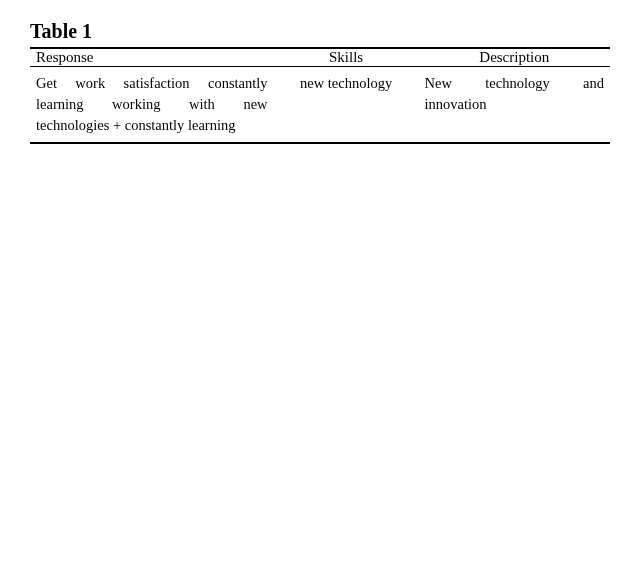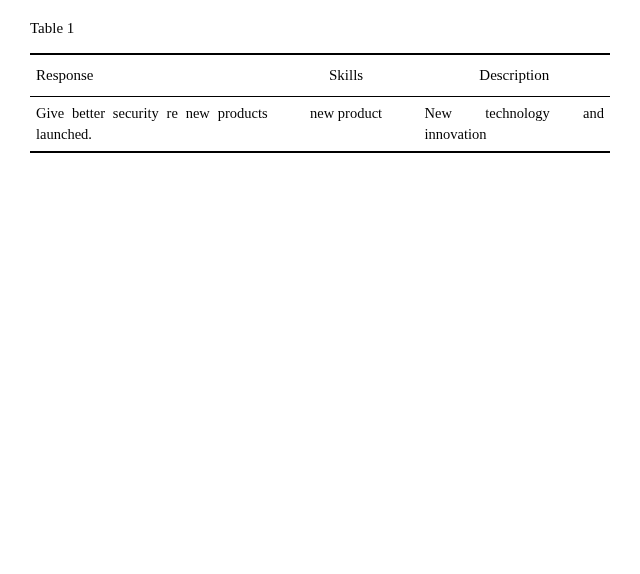--- a/index.html
+++ b/index.html
@@ -12,37 +12,37 @@
       background: #ffffff;
       font-family: "Computer Modern", "Latin Modern", Georgia, "Times New Roman", serif;
       font-size: 15px;
       padding: 20px 30px;
       color: #000000;
       width: 640px;
       min-height: 574px;
     }
 
     .table-title {
-      font-size: 15px;
-      margin-bottom: 16px;
-      font-weight: normal;
+      font-size: 20px;
+      margin-bottom: 4px;
+      font-weight: bold;
     }
 
     table {
       width: 100%;
       border-collapse: collapse;
       border-top: 2px solid #000;
     }
 
     thead tr {
       border-bottom: 1px solid #000;
     }
 
     thead th {
-      padding: 12px 6px;
+      padding: 0 6px;
       font-weight: normal;
       text-align: left;
       font-size: 15px;
     }
 
     thead th:nth-child(2) {
       text-align: center;
     }
 
     thead th:nth-child(3) {
@@ -87,19 +87,21 @@
 
 <table>
   <thead>
     <tr>
       <th>Response</th>
       <th>Skills</th>
       <th>Description</th>
     </tr>
   </thead>
   <tbody id="table-body">
-      <tr>
-        <td>Give better security re new products launched.</td>
-        <td>new product</td>
+  <tr>
+        <td>Get work satisfaction
+constantly learning
+working with new technologies + constantly learning</td>
+        <td>new technology</td>
         <td>New technology and innovation</td>
       </tr>
     </tbody>
 </table>
 
 </body></html>

